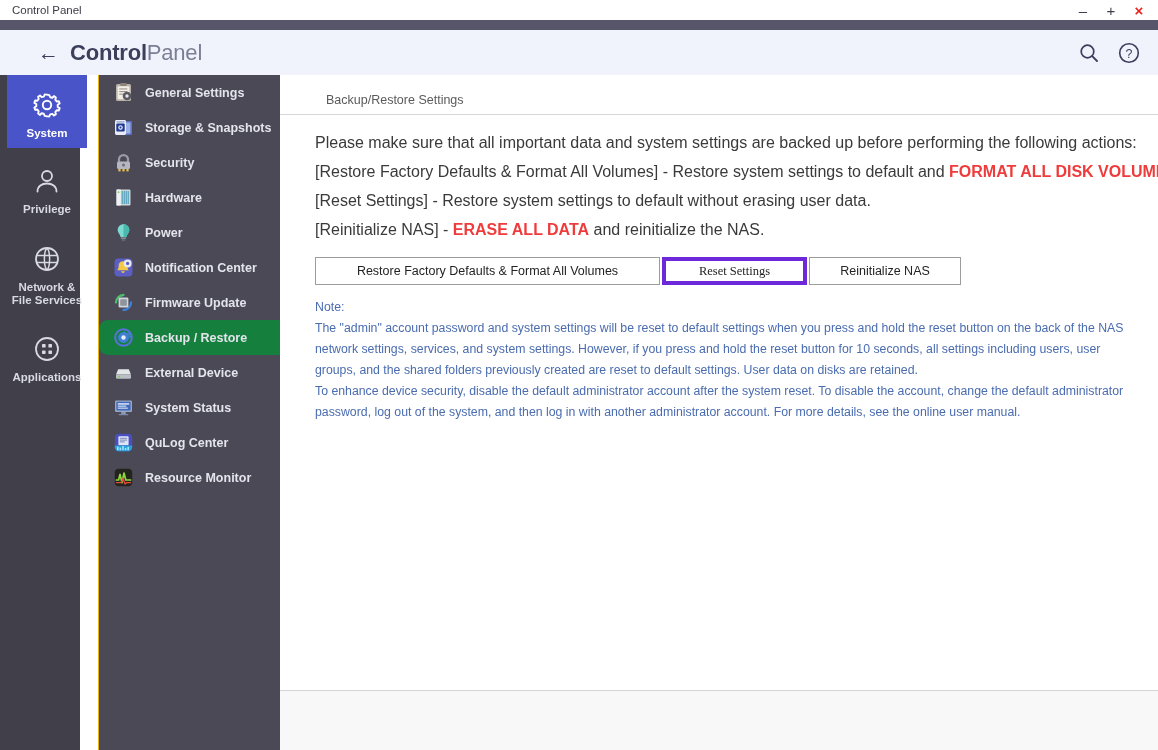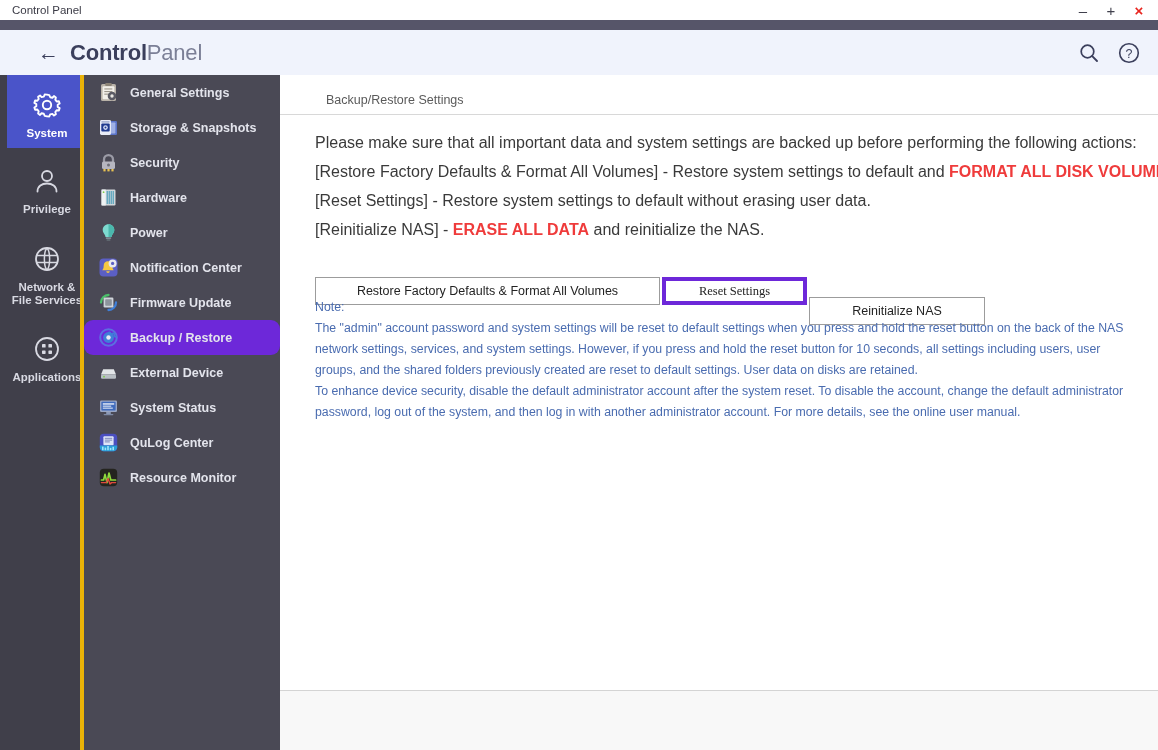--- a/index.html
+++ b/index.html
@@ -78,29 +78,29 @@
   .rail-item .ri-label {
     font-size: 11.5px; line-height: 13px; font-weight: bold; margin-top: 5px;
   }
   #rail-system   { height: 73px; padding-top: 4px; }
   #rail-privilege{ height: 78px; padding-top: 6px; }
   #rail-network  { height: 90px; padding-top: 6px; }
   #rail-apps     { height: 78px; padding-top: 6px; }
 
   
   #menu {
-    position: absolute; left: 80px; top: 75px; width: 200px; height: 675px;
+    position: absolute; left: 98px; top: 75px; width: 200px; height: 675px;
     background: #4a4955;
-    border-left: 4px solid #eab308;
+    border-left: 1px solid #eab308;
   }
   .menu-item {
     height: 35px; display: flex; align-items: center;
     padding-left: 14px; color: #e3e4ec; font-size: 12.5px; font-weight: bold;
   }
-  .menu-item.active { background: #6d28d9; border-radius: 9px; }
+  .menu-item.active { background: #15803d; border-radius: 9px; }
   .menu-item .mi-icon {
     width: 21px; height: 21px; margin-right: 11px; flex: 0 0 21px;
     position: relative;
   }
   .menu-item .mi-label { line-height: 16px; }
 
   
   #content {
     position: absolute; left: 280px; top: 75px; width: 878px; height: 615px;
     background: #ffffff;
@@ -138,21 +138,21 @@
     border: 1px solid #9c9c9c;
     font-size: 12.5px; color: #232323;
     display: flex; align-items: center; justify-content: center;
     padding: 0 16px; margin-right: 2px;
   }
   .btnbox.focus {
     border: 4px solid #6d28d9; margin-right: 2px; font-family: Liberation Serif, serif;
   }
   #btn-restore-factory { width: 345px; }
   #btn-reset-settings  { width: 145px; }
-  #btn-reinit-nas      { width: 176px; margin-top: 40px; }
+  #btn-reinit-nas      { width: 152px; }
 
   #note { position: absolute; left: 35px; top: 224px; width: 820px; }
   .note-line {
     font-size: 12.3px; color: #4a6cb0; line-height: 16px;
     margin-bottom: 8px; white-space: nowrap;
   }
   .note-line.tight { margin-bottom: 5px; }
 
   
   #footer-sep {

